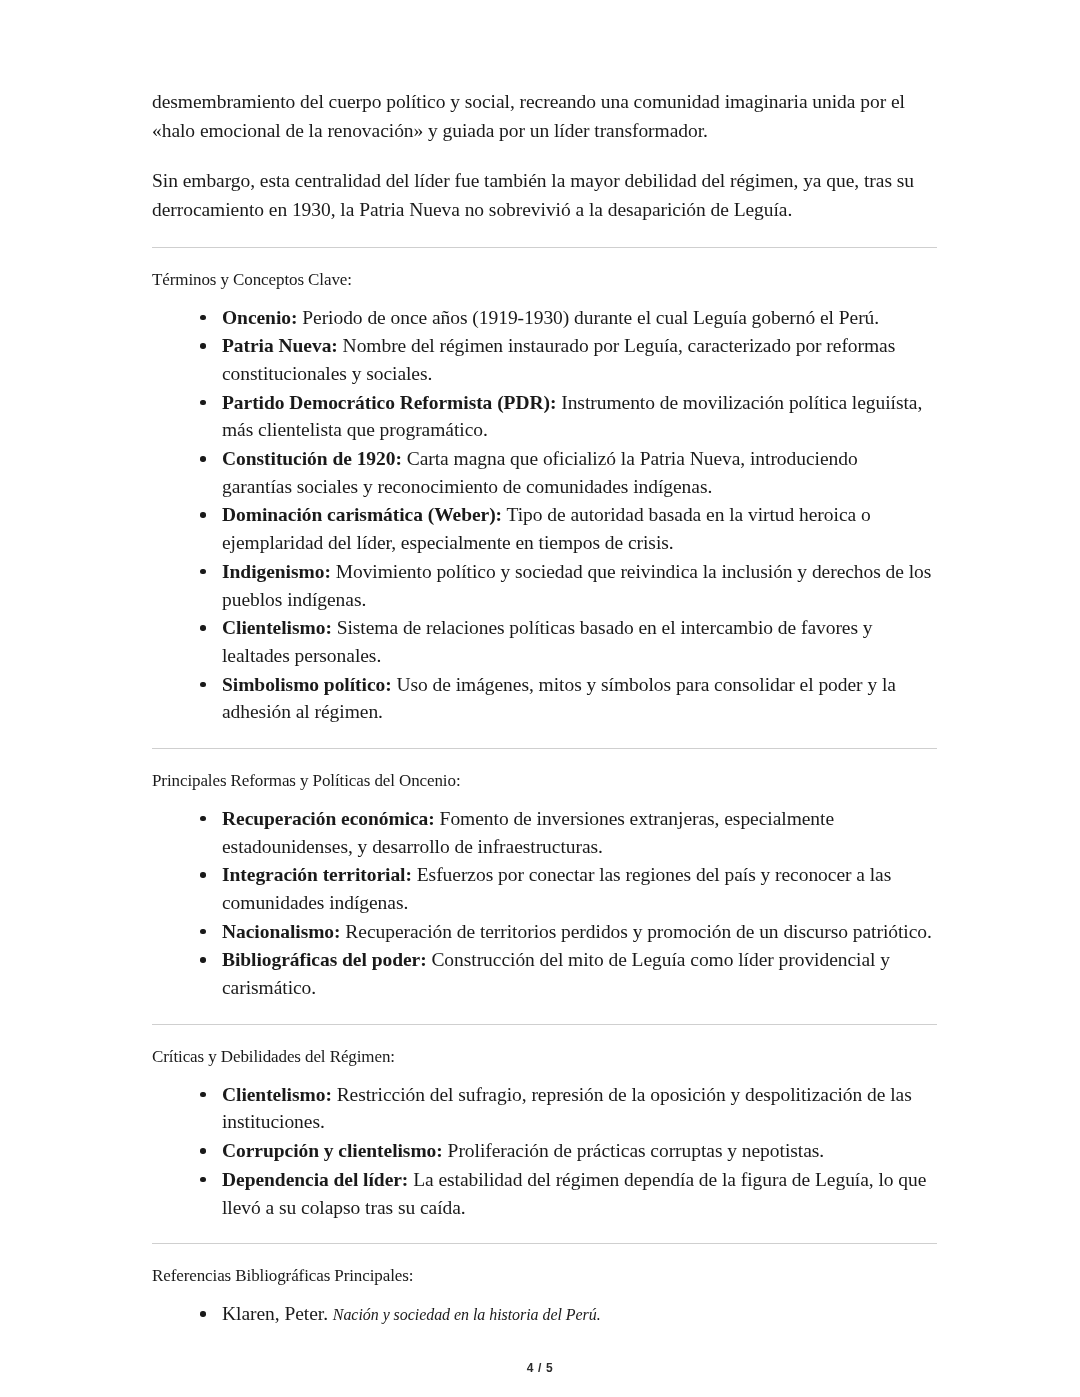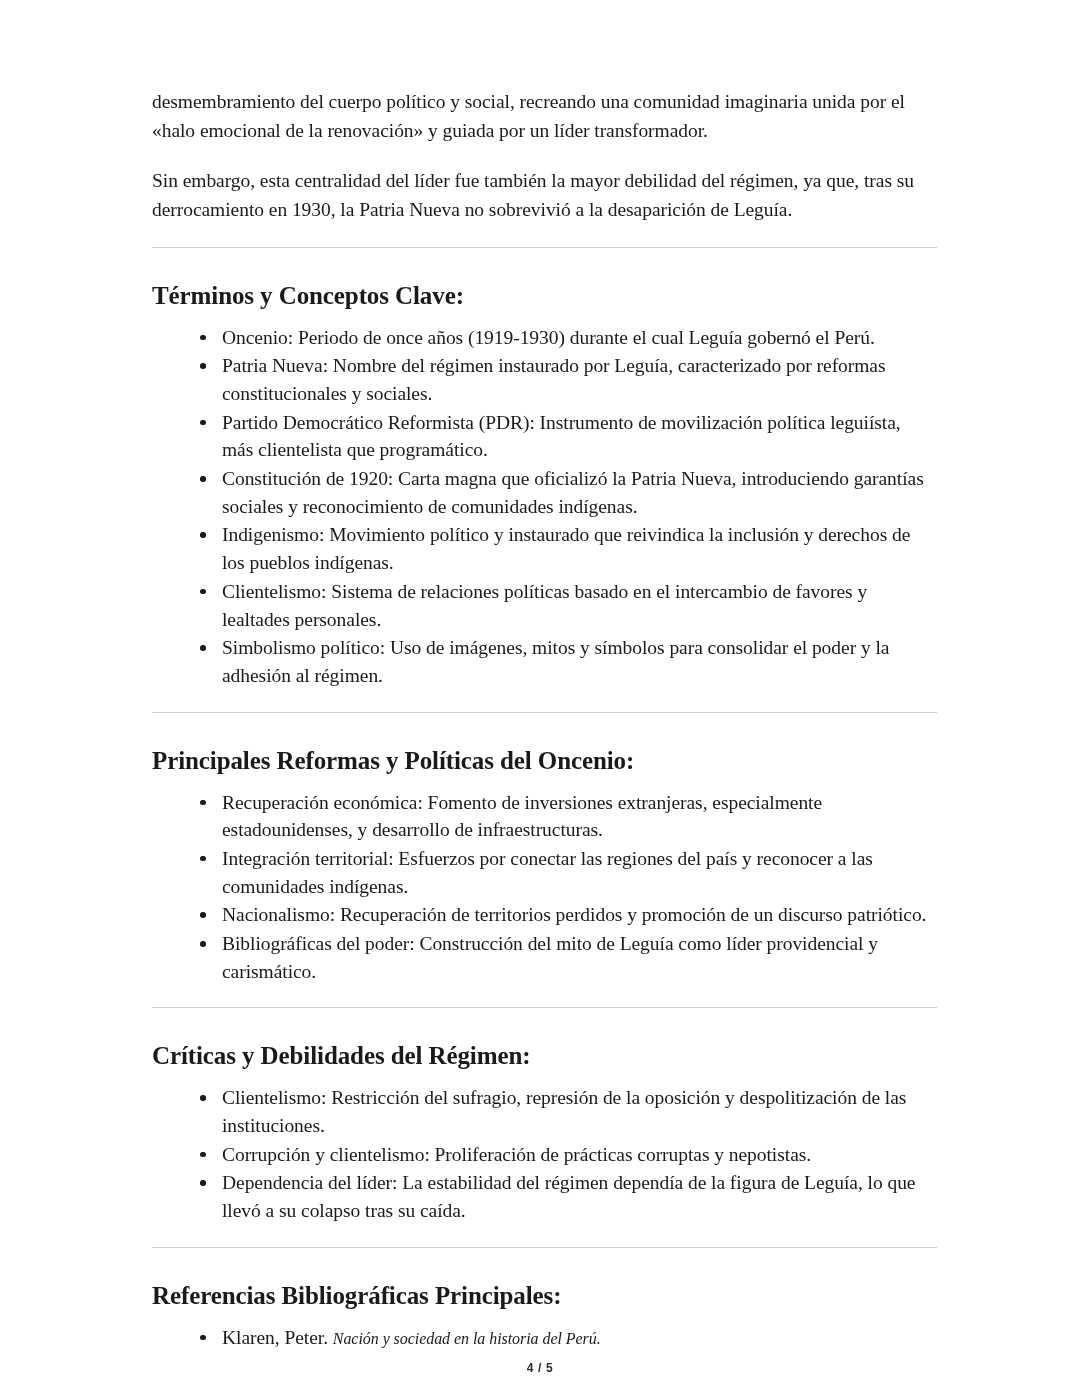--- a/index.html
+++ b/index.html
@@ -37,23 +37,23 @@
     border: none;
     border-top: 1.6px solid #cfcfcf;
     margin: 22px 0 0 0;
     height: 0;
     width: 785px;
   }
   .section {
     margin-top: 0;
   }
   h2.section-title {
-    font-size: 25px;
-    font-weight: bold;
-    margin: 34px 0 14px 0;
+    font-size: 17px;
+    font-weight: normal;
+    margin: 22px 0 14px 0;
     letter-spacing: -0.1px;
   }
   ul.bullets {
     list-style: none;
     margin: 0;
     padding: 0 0 0 48px;
   }
   ul.bullets li {
     position: relative;
     font-size: 19.5px;
@@ -66,21 +66,21 @@
     content: "";
     position: absolute;
     left: 0;
     top: 11px;
     width: 5.5px;
     height: 5.5px;
     background: #1a1a1a;
     border-radius: 50%;
   }
   .lead {
-    font-weight: normal;
+    font-weight: bold;
   }
   .ref-title {
     font-style: italic;
     font-size: 0.82em;
   }
   ul.refs li {
     margin-bottom: 3px;
   }
   .footer {
     position: absolute;
@@ -107,21 +107,22 @@
 
   <hr class="rule">
 
   <section class="section">
     <h2 class="section-title">Términos y Conceptos Clave:</h2>
     <ul class="bullets">
       <li><span class="lead">Oncenio:</span><span> Periodo de once años (1919-1930) durante el cual Leguía gobernó el Perú.</span></li>
       <li><span class="lead">Patria Nueva:</span><span> Nombre del régimen instaurado por Leguía, caracterizado por reformas constitucionales y sociales.</span></li>
       <li><span class="lead">Partido Democrático Reformista (PDR):</span><span> Instrumento de movilización política leguiísta, más clientelista que programático.</span></li>
       <li><span class="lead">Constitución de 1920:</span><span> Carta magna que oficializó la Patria Nueva, introduciendo garantías sociales y reconocimiento de comunidades indígenas.</span></li>
-      <li><span class="lead">Indigenismo:</span><span> Movimiento político y instaurado que reivindica la inclusión y derechos de los pueblos indígenas.</span></li>
+      <li><span class="lead">Dominación carismática (Weber):</span><span> Tipo de autoridad basada en la virtud heroica o ejemplaridad del líder, especialmente en tiempos de crisis.</span></li>
+      <li><span class="lead">Indigenismo:</span><span> Movimiento político y sociedad que reivindica la inclusión y derechos de los pueblos indígenas.</span></li>
       <li><span class="lead">Clientelismo:</span><span> Sistema de relaciones políticas basado en el intercambio de favores y lealtades personales.</span></li>
       <li><span class="lead">Simbolismo político:</span><span> Uso de imágenes, mitos y símbolos para consolidar el poder y la adhesión al régimen.</span></li>
     </ul>
   </section>
 
   <hr class="rule">
 
   <section class="section">
     <h2 class="section-title">Principales Reformas y Políticas del Oncenio:</h2>
     <ul class="bullets">

